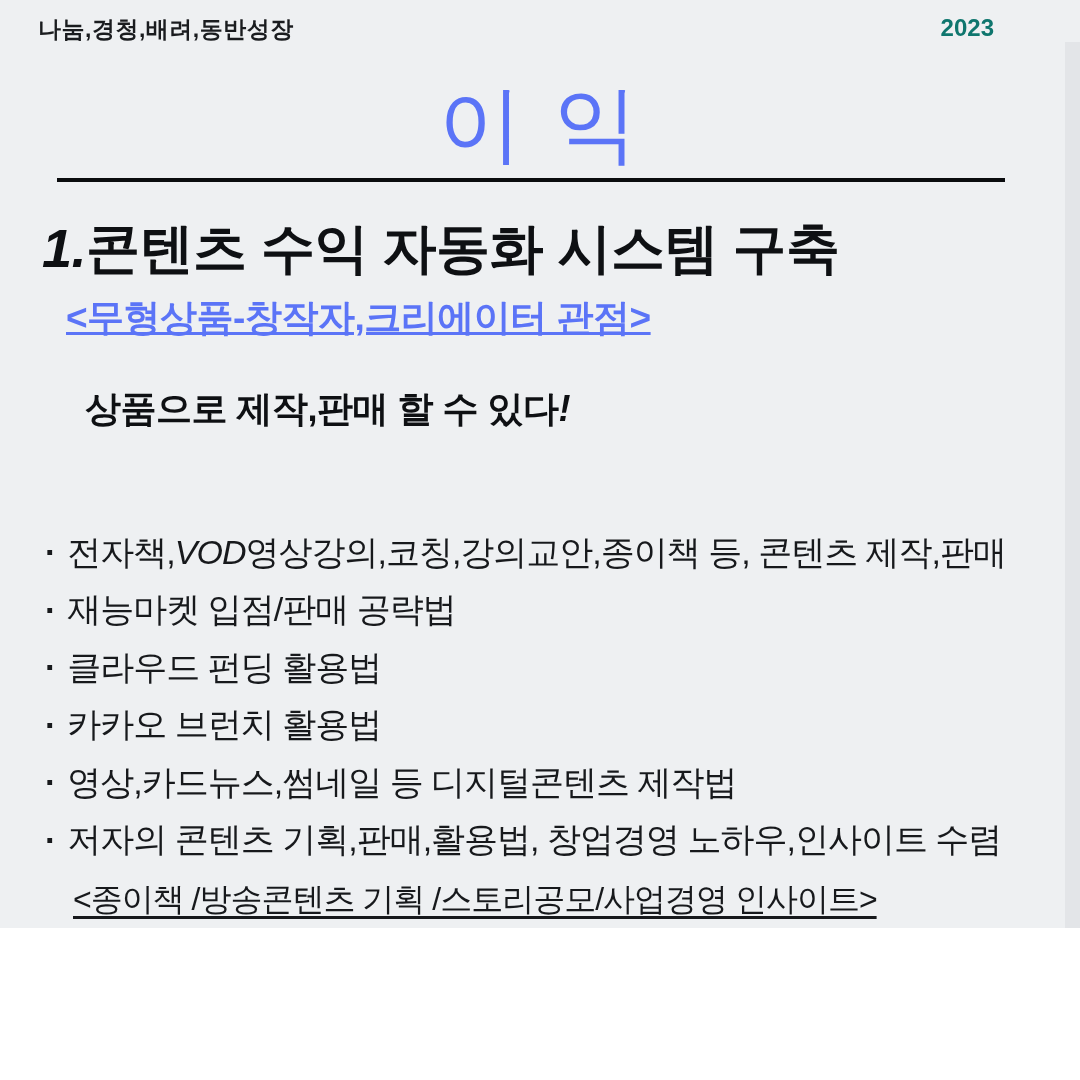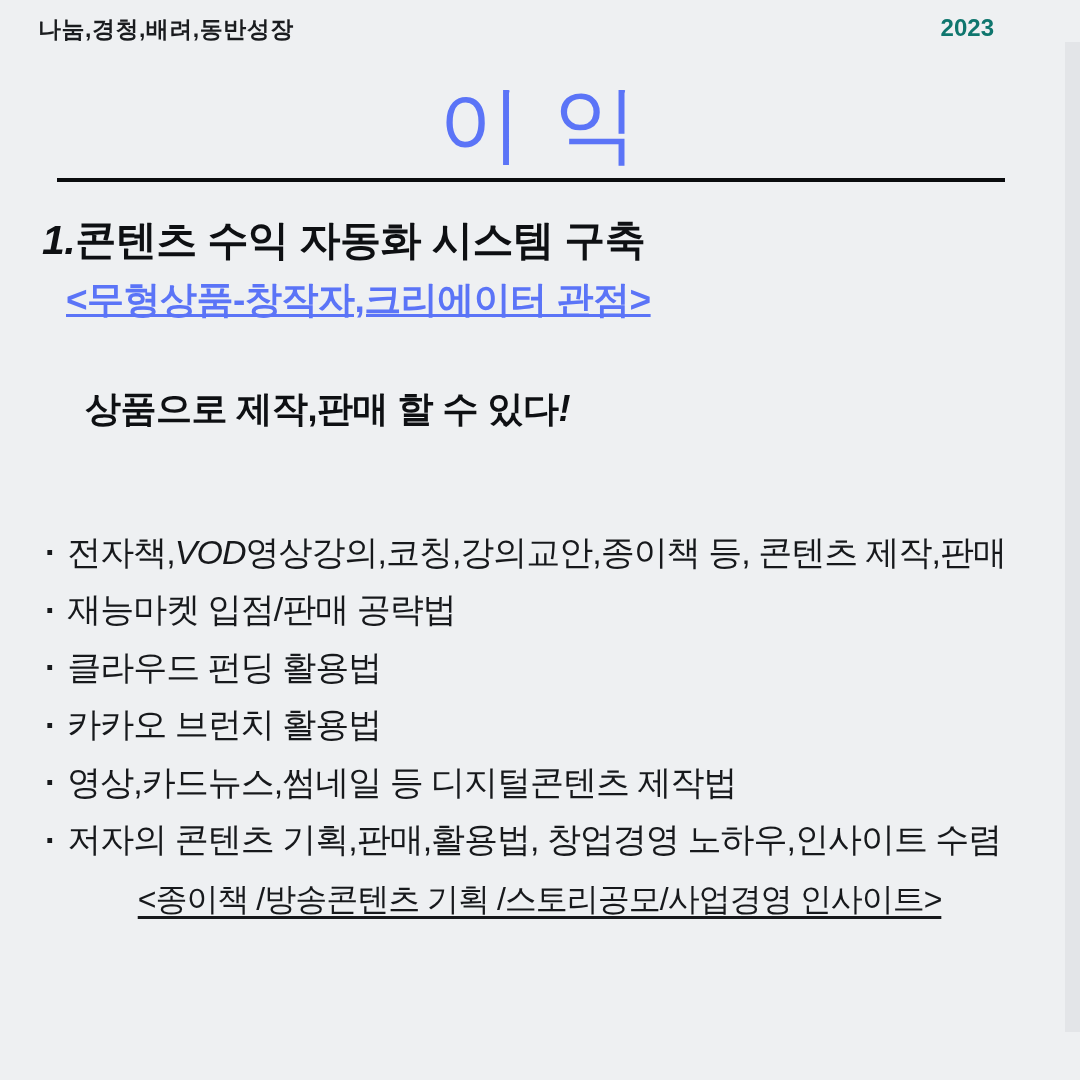--- a/index.html
+++ b/index.html
@@ -3,21 +3,21 @@
 <meta charset="utf-8">
 <style>
   html, body { margin: 0; padding: 0; }
   body {
     width: 1080px; height: 1080px;
     font-family: "Liberation Sans", sans-serif;
     -webkit-font-smoothing: antialiased;
   }
   .slide {
     position: relative;
-    width: 1080px; height: 1080px;
+    width: 1080px; height: 928px;
     background: #eef0f2;
     overflow: hidden;
     color: #121417;
   }
   .edge-strip {
     position: absolute;
     right: 0; top: 42px;
     width: 15px; height: 990px;
     background: #e3e5e8;
   }
@@ -42,21 +42,21 @@
     letter-spacing: 4px;
   }
   .title-rule {
     position: absolute;
     left: 57px; top: 178px;
     width: 948px; height: 4px;
     background: #0a0c0e;
   }
   .section { position: absolute; left: 42px; top: 213px; }
   .section-heading {
-    font-size: 41px; font-weight: 700;
+    font-size: 54px; font-weight: 700;
     color: #0e1013;
     letter-spacing: -0.5px;
   }
   .section-number { font-style: italic; font-weight: 700; }
   .section-subheading {
     margin-top: 7px;
     padding-left: 24px;
     font-size: 37px; font-weight: 700;
     letter-spacing: -0.5px;
     text-decoration: underline;
@@ -93,21 +93,20 @@
     margin-right: 12px;
   }
   .bullet-italic { font-style: italic; }
   .footnote {
     margin-top: 9px;
     margin-left: 28px;
     font-size: 32px;
     text-decoration: underline;
     text-underline-offset: 6px;
     white-space: nowrap;
-    text-align: center;
   }
 </style>
 </head>
 <body>
 
 <div class="slide">
 
   <div class="edge-strip"></div>
 
   <div class="header-tagline">나눔,경청,배려,동반성장</div>

